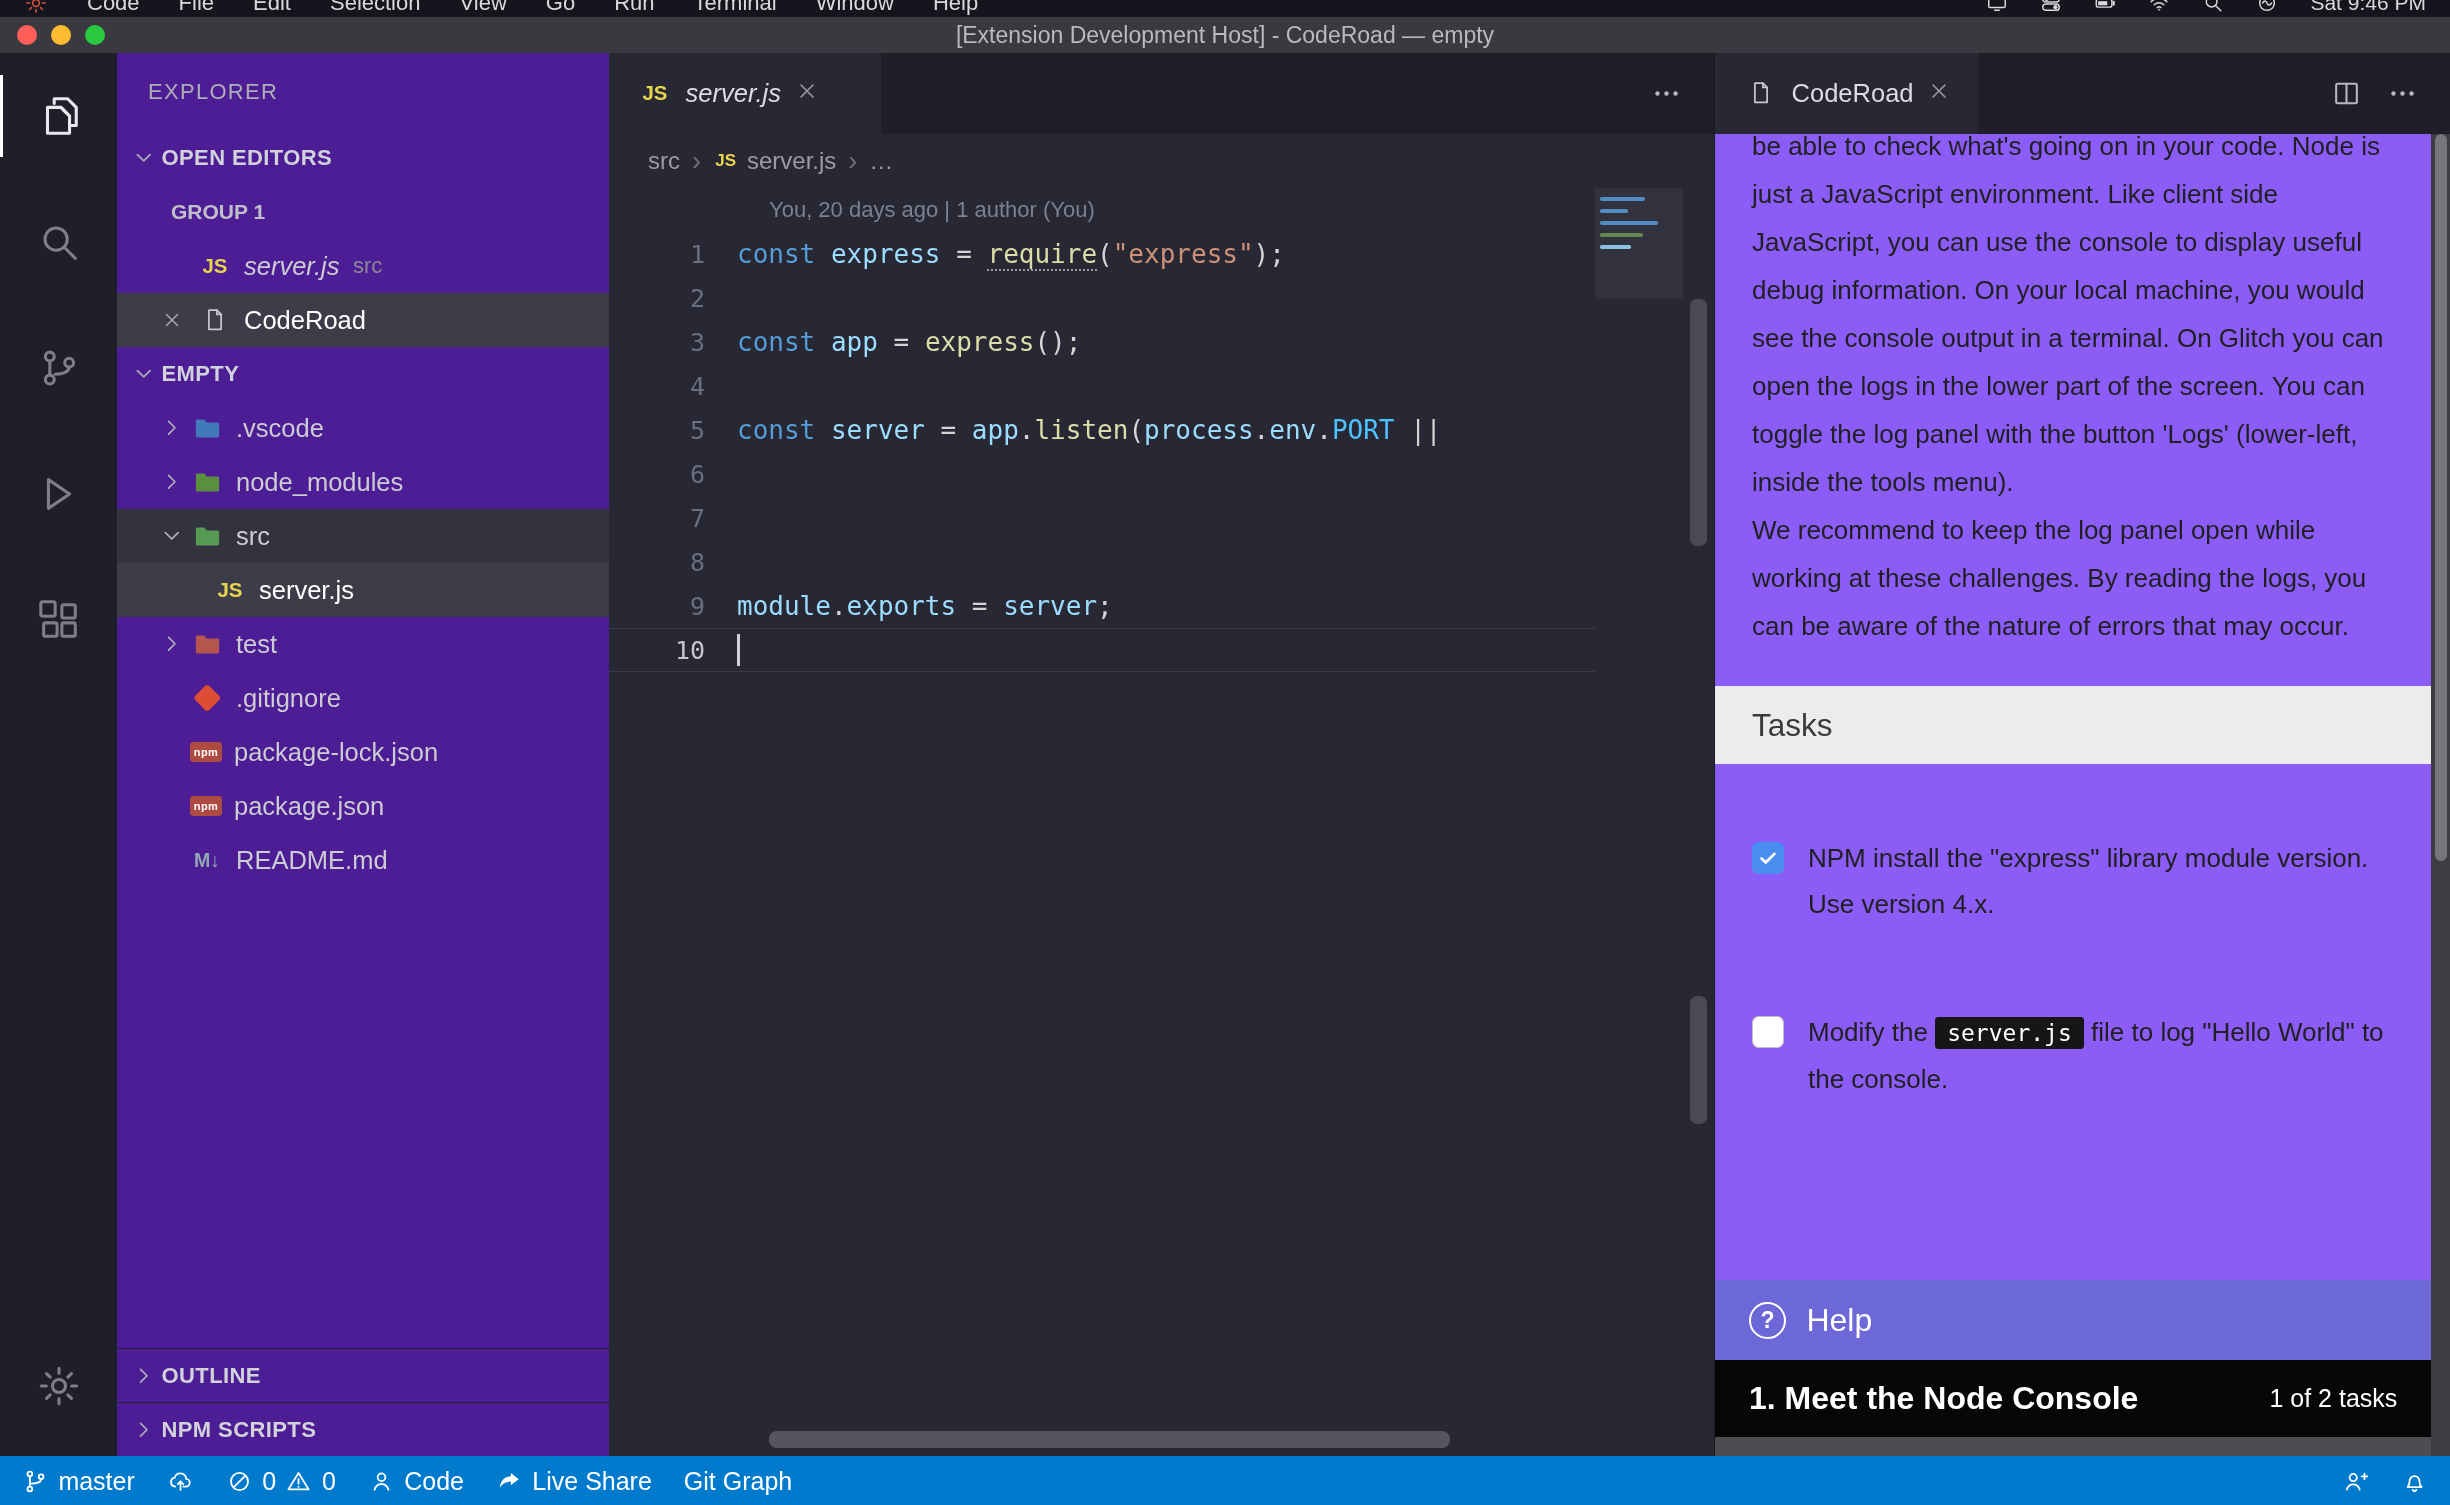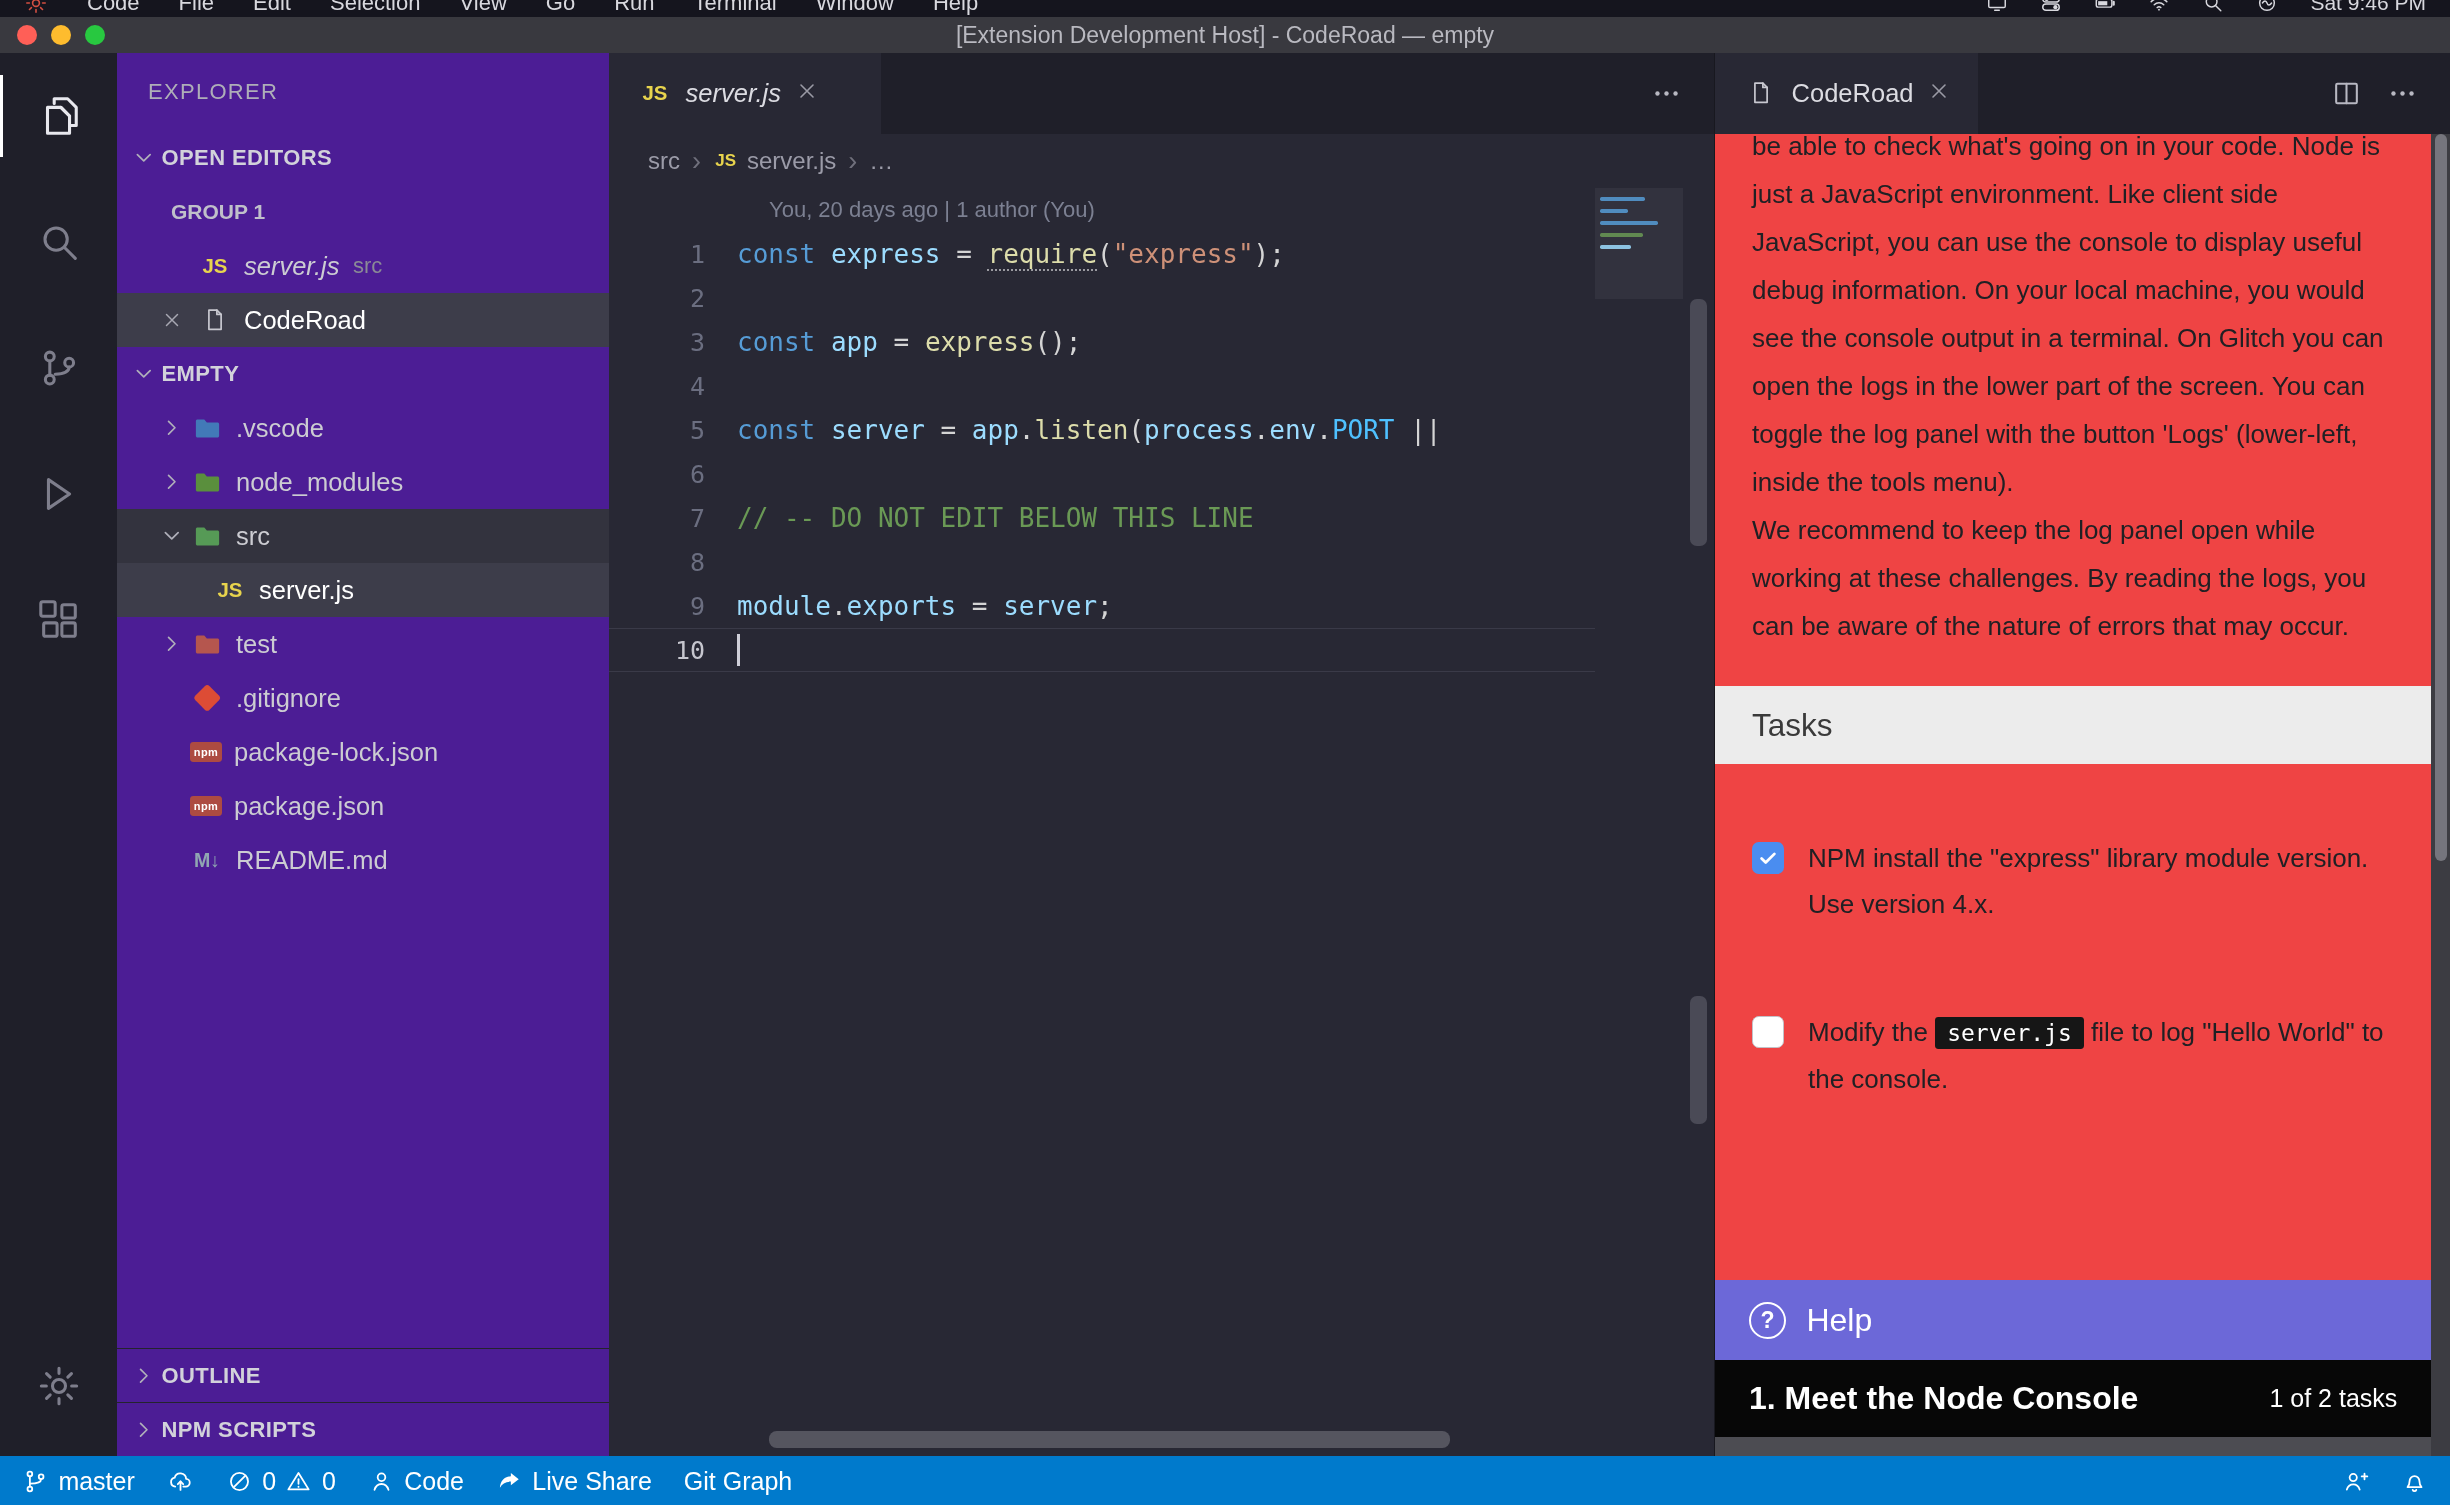--- a/index.html
+++ b/index.html
@@ -113,21 +113,21 @@
   .mm-slider{position:absolute; top:-6.8px; left:-5.1px; right:-5.1px; height:111px; background:rgba(255,255,255,.05);}
   .mm-line{height:3.4px; border-radius:1.7px; margin:2.6px 0; opacity:.85;}
   .vthumb{position:absolute; width:17px; right:6.8px; border-radius:6.8px; background:#4a4a56;}
   #vthumb1{top:111px; height:247px;}
   #vthumb2{top:808px; height:128px;}
   .hthumb{position:absolute; height:17px; border-radius:7.7px; background:#55555f; left:160px; width:681px; bottom:8.5px; cursor:pointer;}
 
   
   .panel{width:736px; flex:none; display:flex; flex-direction:column; border-left:1.7px solid #18181f; min-height:0;}
   .panel .tab{min-width:255px;}
-  .panel-body{flex:1; background:#ef4444; color:#202024; position:relative; display:flex;
+  .panel-body{flex:1; background:#8b5cf6; color:#202024; position:relative; display:flex;
     flex-direction:column; min-height:0; overflow:hidden; padding-right:18.7px;}
   .panel-text{padding:0 37px; margin-top:-12px;}
   .panel-text p{font-size:26px; line-height:48px; margin:0;}
   .tasks-band{margin-top:36px; height:78px; background:#ececec; display:flex; align-items:center;
     padding:1px 37px; font-size:31.5px; color:#3a3a3a; flex:none;}
   .tasks-list{margin-top:71px; display:flex; flex-direction:column;}
   .task{display:flex; gap:24px; padding:0 37px; margin-bottom:82px; align-items:flex-start;}
   .checkbox{width:32px; height:32px; border-radius:6.8px; flex:none; margin-top:6.8px;
     display:flex; align-items:center; justify-content:center; cursor:pointer;}
   .checkbox.checked{background:#4a8df0;}
@@ -506,21 +506,20 @@
             <div class="cl-row">
               <span class="cl-num">5</span>
               <span class="cl-text"><span class="tk-kw">const</span><span class="tk-pl"> </span><span class="tk-var">server</span><span class="tk-pl"> = </span><span class="tk-var">app</span><span class="tk-pl">.</span><span class="tk-fn">listen</span><span class="tk-pl">(</span><span class="tk-var">process</span><span class="tk-pl">.</span><span class="tk-var">env</span><span class="tk-pl">.</span><span class="tk-cn">PORT</span><span class="tk-pl"> </span><span class="tk-pl">||</span></span>
             </div>
             <div class="cl-row">
               <span class="cl-num">6</span>
               <span class="cl-text"></span>
             </div>
             <div class="cl-row">
               <span class="cl-num">7</span>
-              <span class="cl-text"><span class="tk-cm">// -- DO NOT EDIT BELOW THIS LINE</span></span>
             </div>
             <div class="cl-row">
               <span class="cl-num">8</span>
               <span class="cl-text"></span>
             </div>
             <div class="cl-row">
               <span class="cl-num">9</span>
               <span class="cl-text"><span class="tk-var">module</span><span class="tk-pl">.</span><span class="tk-var">exports</span><span class="tk-pl"> = </span><span class="tk-var">server</span><span class="tk-pl">;</span></span>
             </div>
             <div class="cl-row current">

